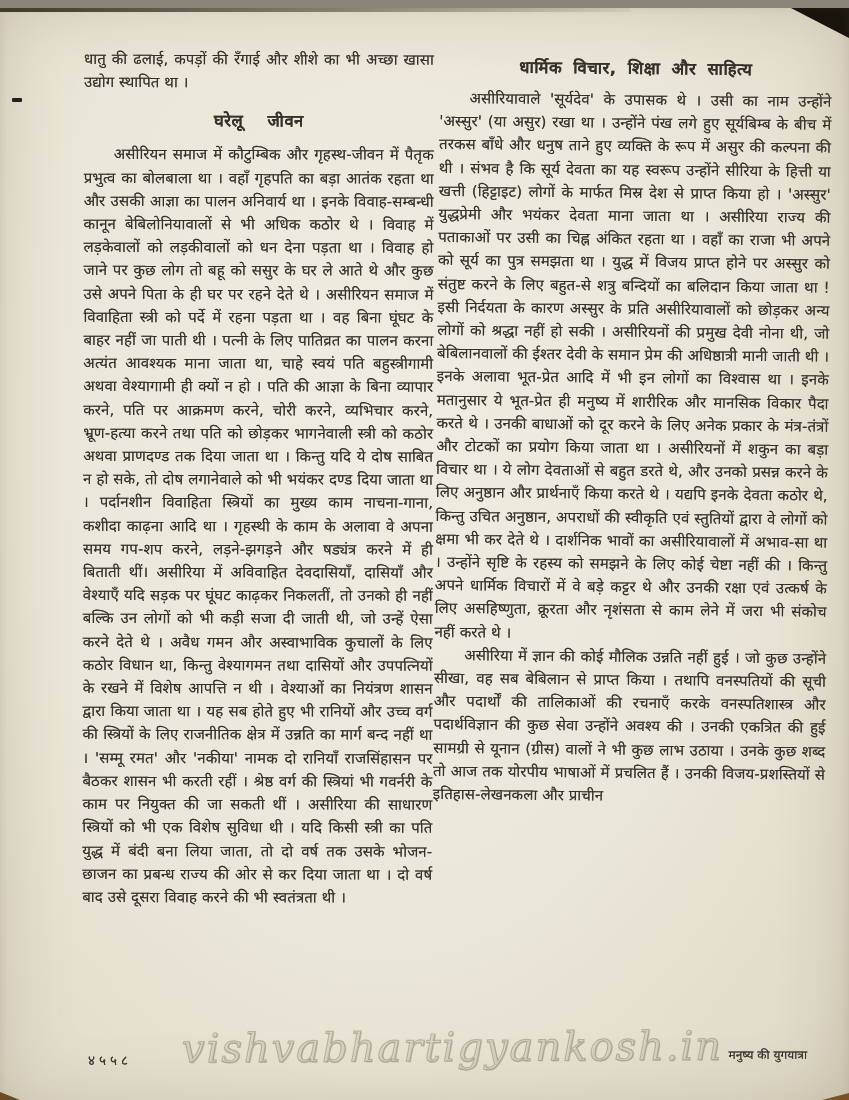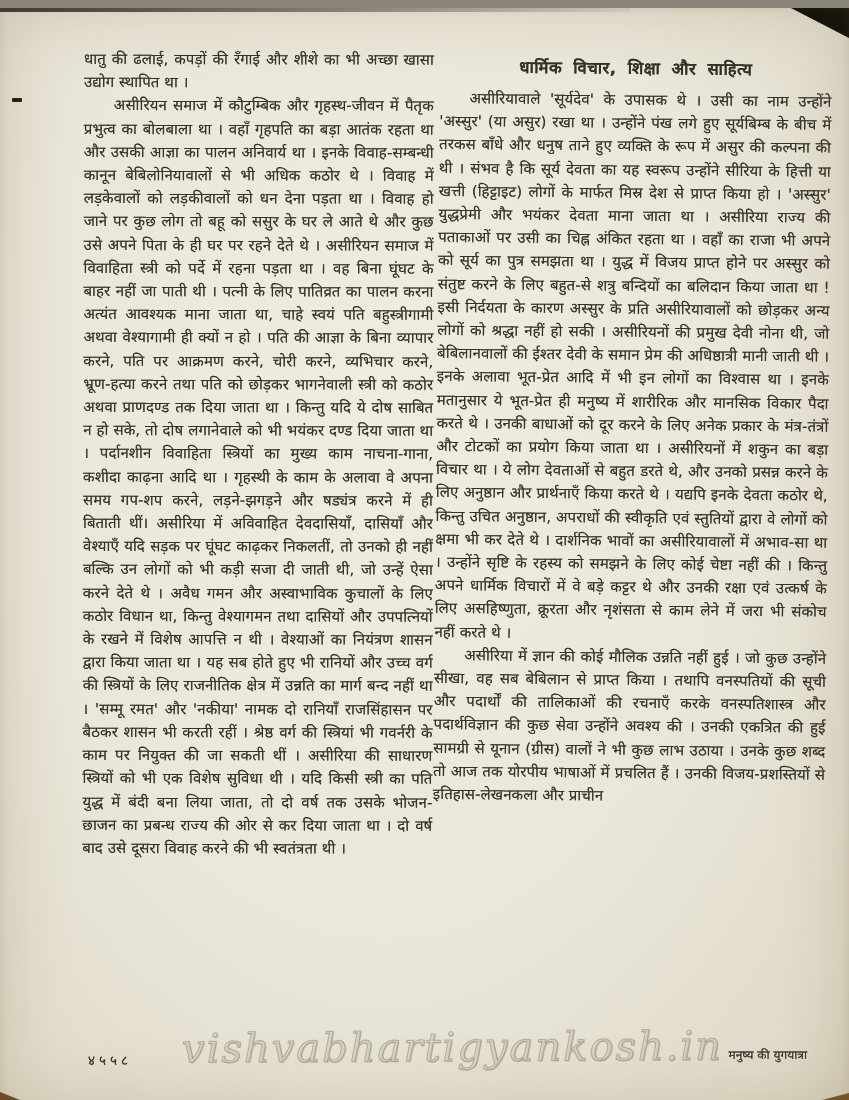--- a/index.html
+++ b/index.html
@@ -101,20 +101,21 @@
 <div class="page">
 
   <div class="top-line"></div>
   <div class="corner-tr"></div>
   <div class="corner-bl"></div>
   <div class="corner-br"></div>
   <div class="margin-dash"></div>
 
   <div class="col col-left">
     <p class="para">धातु की ढलाई, कपड़ों की रँगाई और शीशे का भी अच्छा खासा उद्योग स्थापित था ।</p>
+    <h2 class="heading heading-left">घरेलू जीवन</h2>
     <p class="para indent">असीरियन समाज में कौटुम्बिक और गृहस्थ-जीवन में पैतृक प्रभुत्व का बोलबाला था । वहाँ गृहपति का बड़ा आतंक रहता था और उसकी आज्ञा का पालन अनिवार्य था । इनके विवाह-सम्बन्धी कानून बेबिलोनियावालों से भी अधिक कठोर थे । विवाह में लड़केवालों को लड़कीवालों को धन देना पड़ता था । विवाह हो जाने पर कुछ लोग तो बहू को ससुर के घर ले आते थे और कुछ उसे अपने पिता के ही घर पर रहने देते थे । असीरियन समाज में विवाहिता स्त्री को पर्दे में रहना पड़ता था । वह बिना घूंघट के बाहर नहीं जा पाती थी । पत्नी के लिए पातिव्रत का पालन करना अत्यंत आवश्यक माना जाता था, चाहे स्वयं पति बहुस्त्रीगामी अथवा वेश्यागामी ही क्यों न हो । पति की आज्ञा के बिना व्यापार करने, पति पर आक्रमण करने, चोरी करने, व्यभिचार करने, भ्रूण-हत्या करने तथा पति को छोड़कर भागनेवाली स्त्री को कठोर अथवा प्राणदण्ड तक दिया जाता था । किन्तु यदि ये दोष साबित न हो सके, तो दोष लगानेवाले को भी भयंकर दण्ड दिया जाता था । पर्दानशीन विवाहिता स्त्रियों का मुख्य काम नाचना-गाना, कशीदा काढ़ना आदि था । गृहस्थी के काम के अलावा वे अपना समय गप-शप करने, लड़ने-झगड़ने और षड्यंत्र करने में ही बिताती थीं। असीरिया में अविवाहित देवदासियाँ, दासियाँ और वेश्याएँ यदि सड़क पर घूंघट काढ़कर निकलतीं, तो उनको ही नहीं बल्कि उन लोगों को भी कड़ी सजा दी जाती थी, जो उन्हें ऐसा करने देते थे । अवैध गमन और अस्वाभाविक कुचालों के लिए कठोर विधान था, किन्तु वेश्यागमन तथा दासियों और उपपत्नियों के रखने में विशेष आपत्ति न थी । वेश्याओं का नियंत्रण शासन द्वारा किया जाता था । यह सब होते हुए भी रानियों और उच्च वर्ग की स्त्रियों के लिए राजनीतिक क्षेत्र में उन्नति का मार्ग बन्द नहीं था । 'सम्मू रमत' और 'नकीया' नामक दो रानियाँ राजसिंहासन पर बैठकर शासन भी करती रहीं । श्रेष्ठ वर्ग की स्त्रियां भी गवर्नरी के काम पर नियुक्त की जा सकती थीं । असीरिया की साधारण स्त्रियों को भी एक विशेष सुविधा थी । यदि किसी स्त्री का पति युद्ध में बंदी बना लिया जाता, तो दो वर्ष तक उसके भोजन-छाजन का प्रबन्ध राज्य की ओर से कर दिया जाता था । दो वर्ष बाद उसे दूसरा विवाह करने की भी स्वतंत्रता थी ।</p>
   </div>
 
   <div class="col col-right">
     <h2 class="heading heading-right">धार्मिक विचार, शिक्षा और साहित्य</h2>
     <p class="para indent">असीरियावाले 'सूर्यदेव' के उपासक थे । उसी का नाम उन्होंने 'अस्सुर' (या असुर) रखा था । उन्होंने पंख लगे हुए सूर्यबिम्ब के बीच में तरकस बाँधे और धनुष ताने हुए व्यक्ति के रूप में असुर की कल्पना की थी । संभव है कि सूर्य देवता का यह स्वरूप उन्होंने सीरिया के हित्ती या खत्ती (हिट्टाइट) लोगों के मार्फत मिस्र देश से प्राप्त किया हो । 'अस्सुर' युद्धप्रेमी और भयंकर देवता माना जाता था । असीरिया राज्य की पताकाओं पर उसी का चिह्न अंकित रहता था । वहाँ का राजा भी अपने को सूर्य का पुत्र समझता था । युद्ध में विजय प्राप्त होने पर अस्सुर को संतुष्ट करने के लिए बहुत-से शत्रु बन्दियों का बलिदान किया जाता था ! इसी निर्दयता के कारण अस्सुर के प्रति असीरियावालों को छोड़कर अन्य लोगों को श्रद्धा नहीं हो सकी । असीरियनों की प्रमुख देवी नोना थी, जो बेबिलानवालों की ईश्तर देवी के समान प्रेम की अधिष्ठात्री मानी जाती थी । इनके अलावा भूत-प्रेत आदि में भी इन लोगों का विश्वास था । इनके मतानुसार ये भूत-प्रेत ही मनुष्य में शारीरिक और मानसिक विकार पैदा करते थे । उनकी बाधाओं को दूर करने के लिए अनेक प्रकार के मंत्र-तंत्रों और टोटकों का प्रयोग किया जाता था । असीरियनों में शकुन का बड़ा विचार था । ये लोग देवताओं से बहुत डरते थे, और उनको प्रसन्न करने के लिए अनुष्ठान और प्रार्थनाएँ किया करते थे । यद्यपि इनके देवता कठोर थे, किन्तु उचित अनुष्ठान, अपराधों की स्वीकृति एवं स्तुतियों द्वारा वे लोगों को क्षमा भी कर देते थे । दार्शनिक भावों का असीरियावालों में अभाव-सा था । उन्होंने सृष्टि के रहस्य को समझने के लिए कोई चेष्टा नहीं की । किन्तु अपने धार्मिक विचारों में वे बड़े कट्टर थे और उनकी रक्षा एवं उत्कर्ष के लिए असहिष्णुता, क्रूरता और नृशंसता से काम लेने में जरा भी संकोच नहीं करते थे ।</p>
     <p class="para indent">असीरिया में ज्ञान की कोई मौलिक उन्नति नहीं हुई । जो कुछ उन्होंने सीखा, वह सब बेबिलान से प्राप्त किया । तथापि वनस्पतियों की सूची और पदार्थों की तालिकाओं की रचनाएँ करके वनस्पतिशास्त्र और पदार्थविज्ञान की कुछ सेवा उन्होंने अवश्य की । उनकी एकत्रित की हुई सामग्री से यूनान (ग्रीस) वालों ने भी कुछ लाभ उठाया । उनके कुछ शब्द तो आज तक योरपीय भाषाओं में प्रचलित हैं । उनकी विजय-प्रशस्तियों से इतिहास-लेखनकला और प्राचीन</p>
   </div>
 
   <div class="watermark">vishvabhartigyankosh.in</div>

